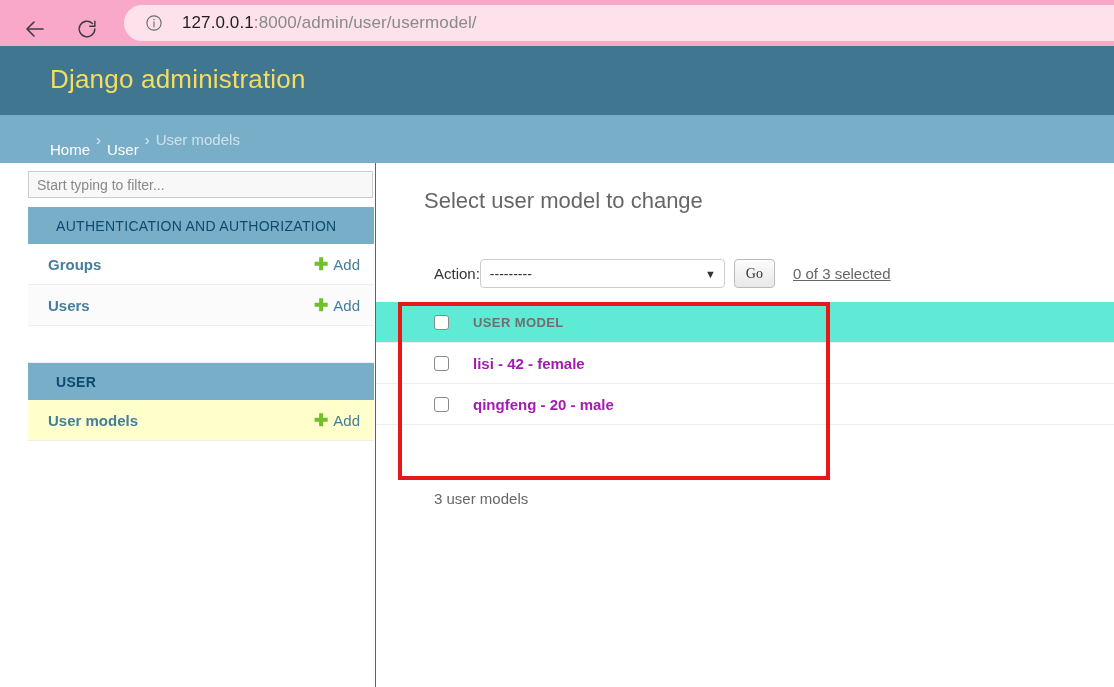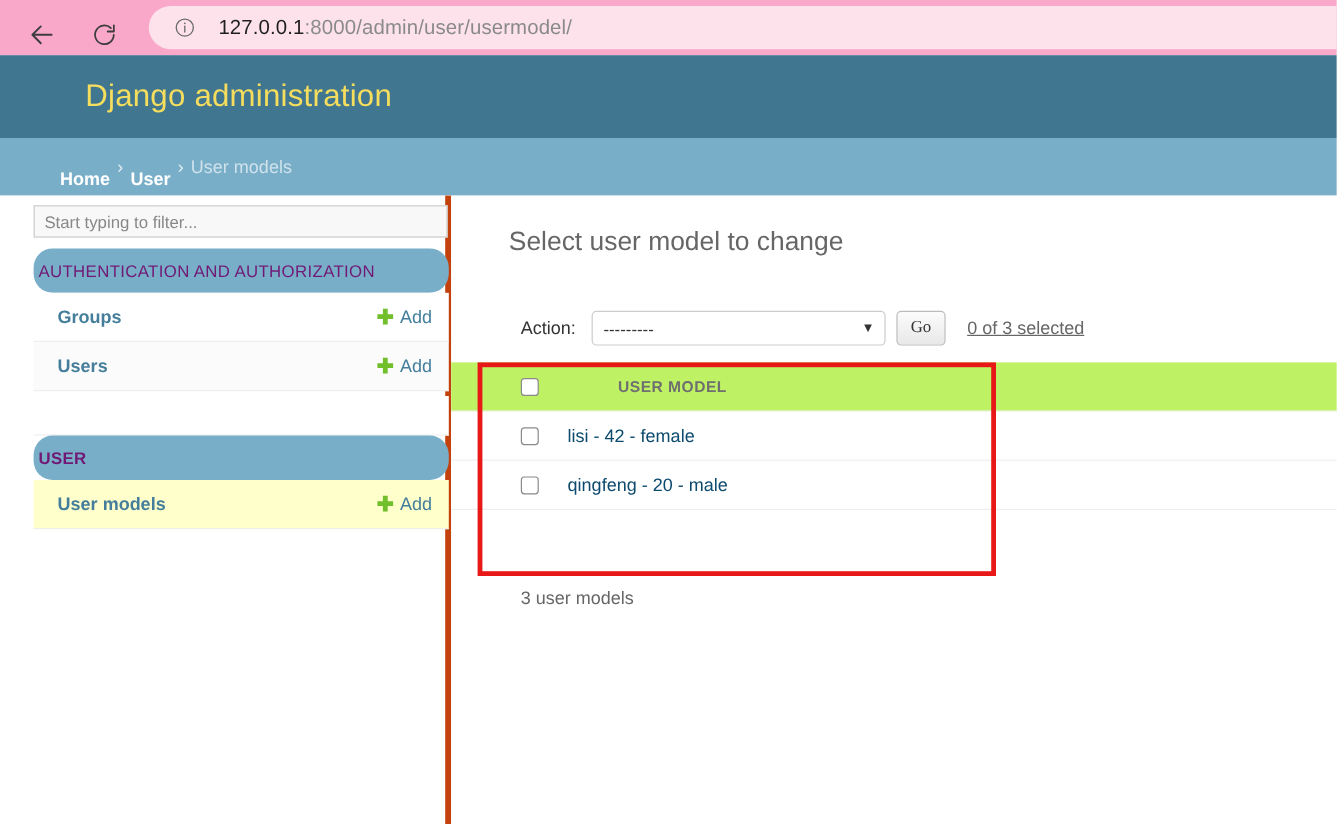--- a/index.html
+++ b/index.html
@@ -67,58 +67,57 @@
     background: #417690;
   }
   .dj-brand {
     position: absolute;
     left: 50px; top: 18px;
     font-size: 26px;
     color: #f5dd5d;
     font-weight: 300;
     letter-spacing: 0.2px;
     white-space: nowrap;
-    margin-left: 21px;
   }
 
   
   .breadcrumbs {
     position: absolute;
     left: 0; top: 115px;
     width: 1114px; height: 48px;
     background: #79aec8;
     display: flex;
     align-items: center;
     padding-left: 50px;
     font-size: 15px;
     color: #ffffff;
   }
   .breadcrumbs a {
     color: #ffffff;
     text-decoration: none;
-    font-weight: bold;
+    font-weight: normal;
     margin-top: 20px;
   }
   .breadcrumbs .sep {
     margin: 0 6px;
     color: #e3eef4;
     font-weight: normal;
   }
   .breadcrumbs .current {
     color: #cfe2ec;
     font-weight: normal;
   }
 
   
   .sidebar {
     position: absolute;
     left: 0; top: 163px;
     width: 376px; height: 524px;
     background: #ffffff;
-    border-right: 5px solid #c2410c;
+    border-right: 1px solid #c2410c;
   }
   .filter-wrap {
     position: absolute;
     left: 28px; top: 8px;
     width: 345px; height: 27px;
   }
   .filter-input {
     width: 100%; height: 100%;
     border: 1px solid #cccccc;
     background: #f8f8f8;
@@ -130,27 +129,26 @@
   }
   .filter-input::placeholder { color: #888888; }
 
   .app-group { position: absolute; left: 28px; width: 346px; }
   .group-auth { top: 44px; }
   .group-user { top: 200px; }
 
   .group-head {
     height: 37px;
     background: #79aec8;
-    color: #701a75;
-    display: flex;
-    align-items: center;
-    padding-left: 4px;
+    color: #0c4a6e;
+    display: flex;
+    align-items: center;
+    padding-left: 28px;
     font-size: 14px;
     letter-spacing: 0.3px;
-    border-radius: 16px;
   }
   .group-head.bold { font-weight: bold; }
 
   .model-row {
     height: 41px;
     display: flex;
     align-items: center;
     justify-content: space-between;
     padding: 0 14px 0 20px;
     border-bottom: 1px solid #eeeeee;
@@ -206,21 +204,21 @@
   .actions-bar {
     position: absolute;
     left: 58px; top: 96px;
     display: flex;
     align-items: center;
     white-space: nowrap;
   }
   .action-label {
     font-size: 15px;
     color: #333333;
-    margin-right: 13px;
+    margin-right: 0;
   }
   .action-select {
     width: 245px; height: 29px;
     border: 1px solid #cccccc;
     border-radius: 4px;
     background: #ffffff;
     font-size: 14px;
     color: #333333;
     padding: 0 24px 0 9px;
     font-family: "Liberation Sans", sans-serif;
@@ -264,34 +262,34 @@
   }
   .result-row {
     height: 41px;
     display: flex;
     align-items: center;
     border-bottom: 1px solid #eeeeee;
     padding-left: 58px;
     background: #ffffff;
   }
   .result-row.shaded { background: #f6f6f6; }
-  .result-row.header-row { background: #bef264; gap: 42px; }
+  .result-row.header-row { background: #5eead4; }
   .row-check {
     width: 15px; height: 15px;
     border: 1px solid #8a8a8a;
     border-radius: 3px;
     background: #ffffff;
     flex: 0 0 auto;
     cursor: pointer;
   }
   .row-label {
     margin-left: 24px;
     font-size: 15px;
-    color: #0c4a6e;
-    font-weight: normal;
+    color: #a21caf;
+    font-weight: bold;
     text-decoration: none;
     white-space: nowrap;
   }
   .header-row .row-label {
     color: #6f6f6f;
     font-weight: bold;
     font-size: 13px;
     letter-spacing: 0.4px;
   }
   .results-count {

